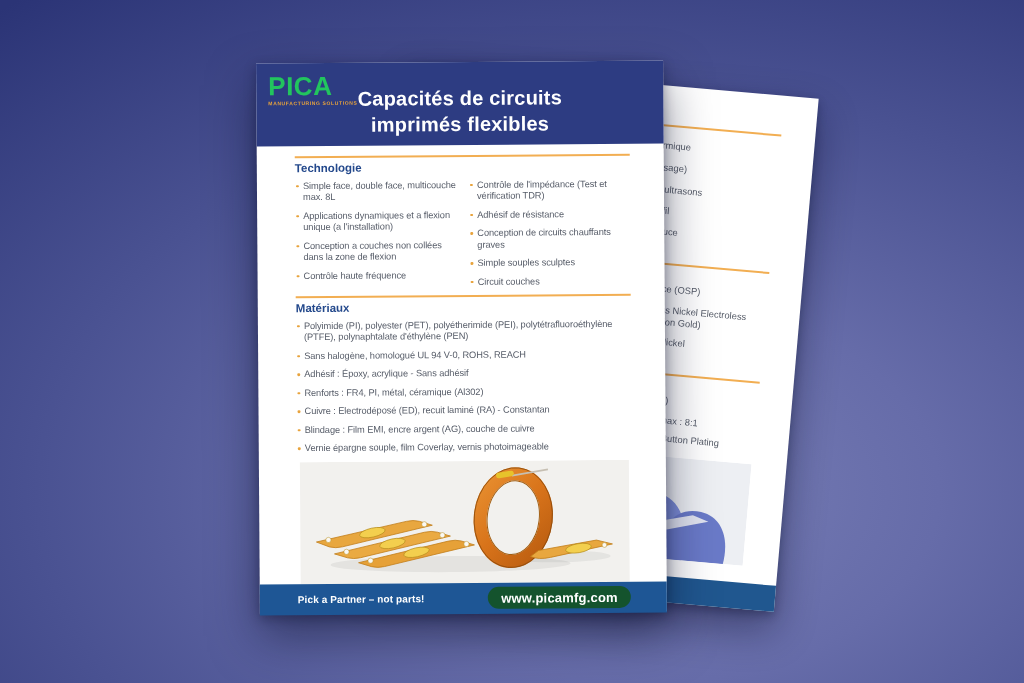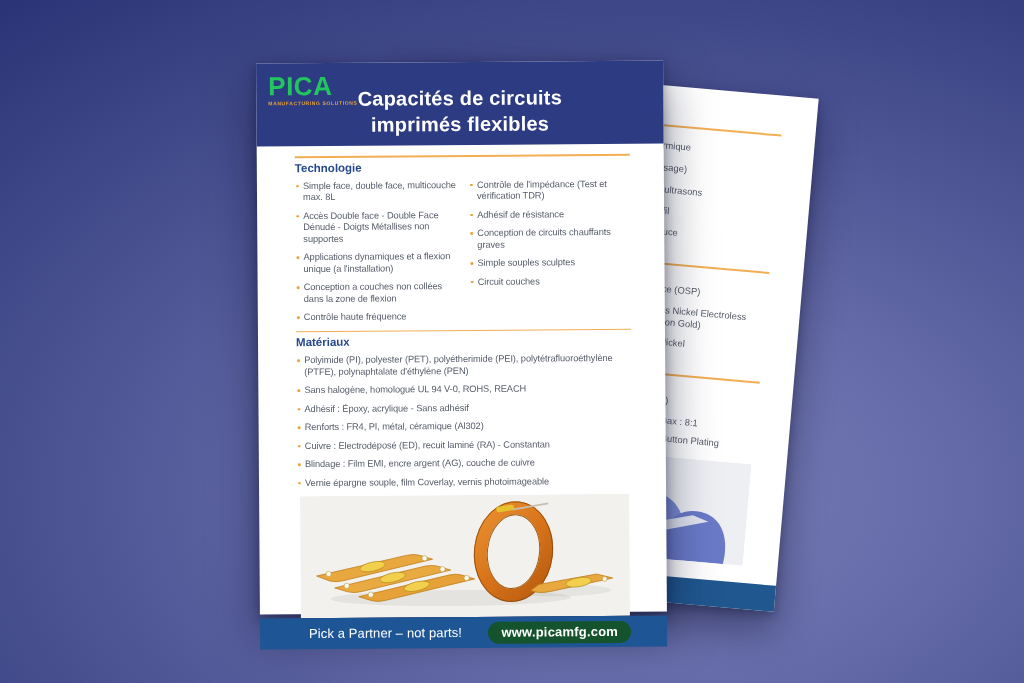--- a/index.html
+++ b/index.html
@@ -43,21 +43,21 @@
     font-size:9.3px;line-height:11.5px;color:#565c68;letter-spacing:-0.1px;
   }
   ul.blist li::before{
     content:"";position:absolute;left:1px;top:4.2px;width:2.6px;height:2.6px;border-radius:50%;background:#e8a33c;
   }
   .fp-photo{margin-top:7px;width:100%;height:122px;display:block;}
   .fp-footer{
     height:31px;background:#1e5695;flex:0 0 auto;
     display:flex;align-items:center;justify-content:space-between;padding:0 36px 0 38px;
   }
-  .slogan{color:#ffffff;font-size:13px;font-weight:400;letter-spacing:.1px;margin-left:11px;}
+  .slogan{color:#ffffff;font-size:10px;font-weight:700;letter-spacing:.1px;}
   .pill{
     background:#14532d;color:#ffffff;font-size:13px;font-weight:700;
     padding:3.5px 13px;border-radius:999px;letter-spacing:.2px;text-decoration:none;display:inline-block;
   }
 </style>
 </head>
 <body>
 
 <div class="stage">
 
@@ -113,21 +113,20 @@
     </div>
 
     <div class="fp-body">
 
       <div class="rule"></div>
       <div class="sec-head">Technologie</div>
 
       <div class="cols">
         <ul class="blist col">
           <li>Simple face, double face, multicouche max. 8L</li>
-          <li>Accès Double face - Double Face Dénudé - Doigts Métallises non supportes</li>
           <li>Applications dynamiques et a flexion unique (a l'installation)</li>
           <li>Conception a couches non collées dans la zone de flexion</li>
           <li>Contrôle haute fréquence</li>
         </ul>
         <ul class="blist col">
           <li>Contrôle de l'impédance (Test et vérification TDR)</li>
           <li>Adhésif de résistance</li>
           <li>Conception  de circuits chauffants graves</li>
           <li>Simple souples sculptes</li>
           <li>Circuit couches</li>

